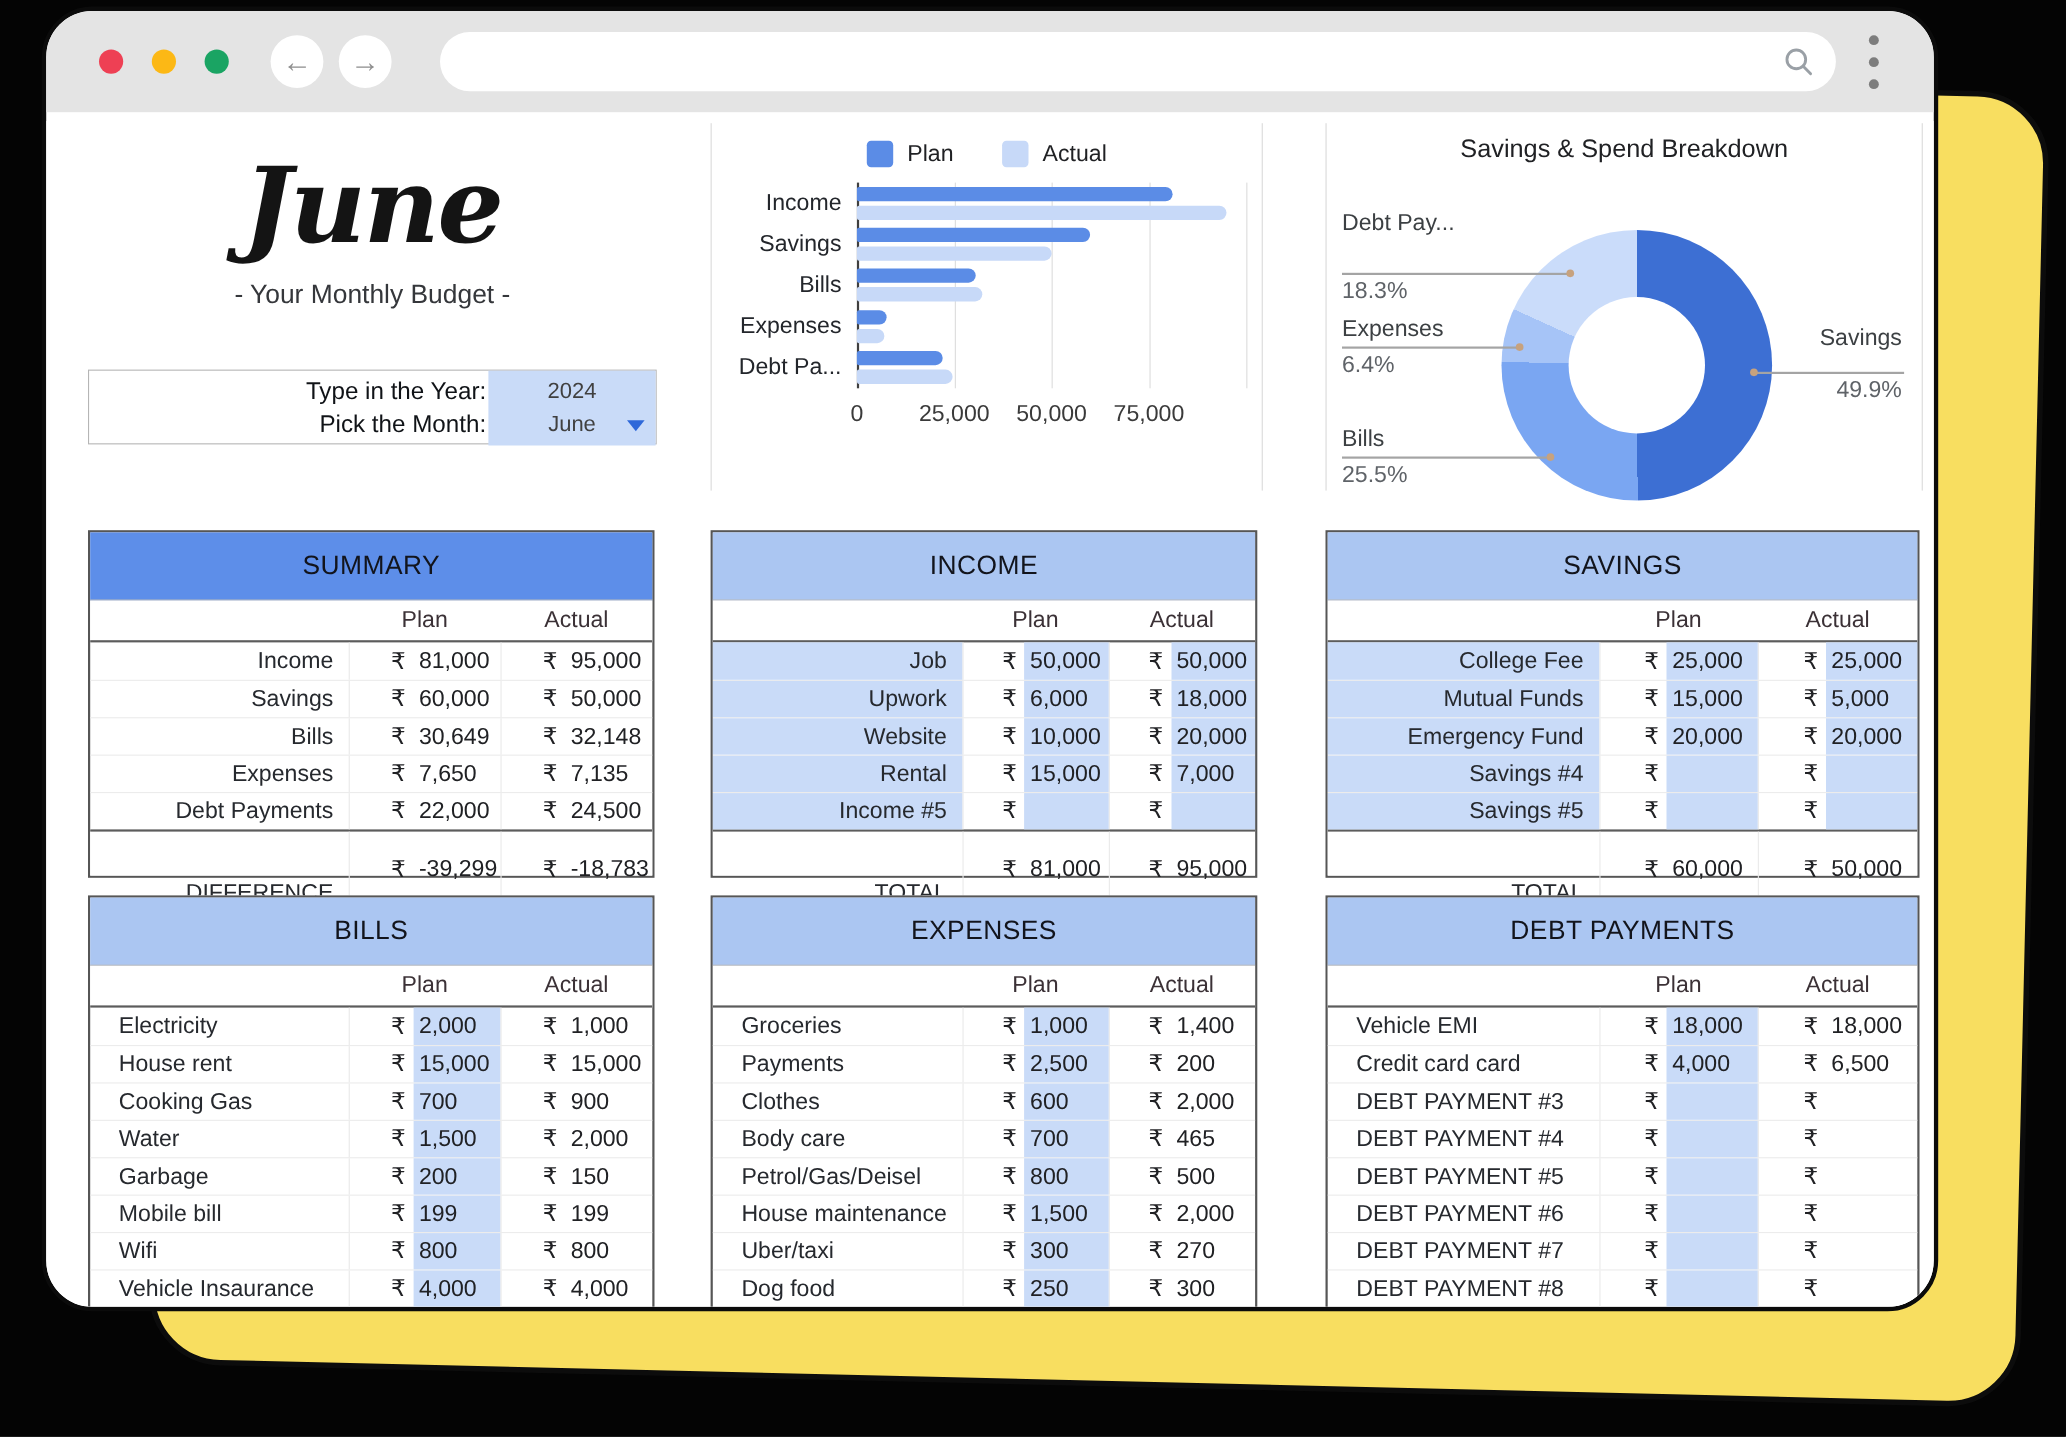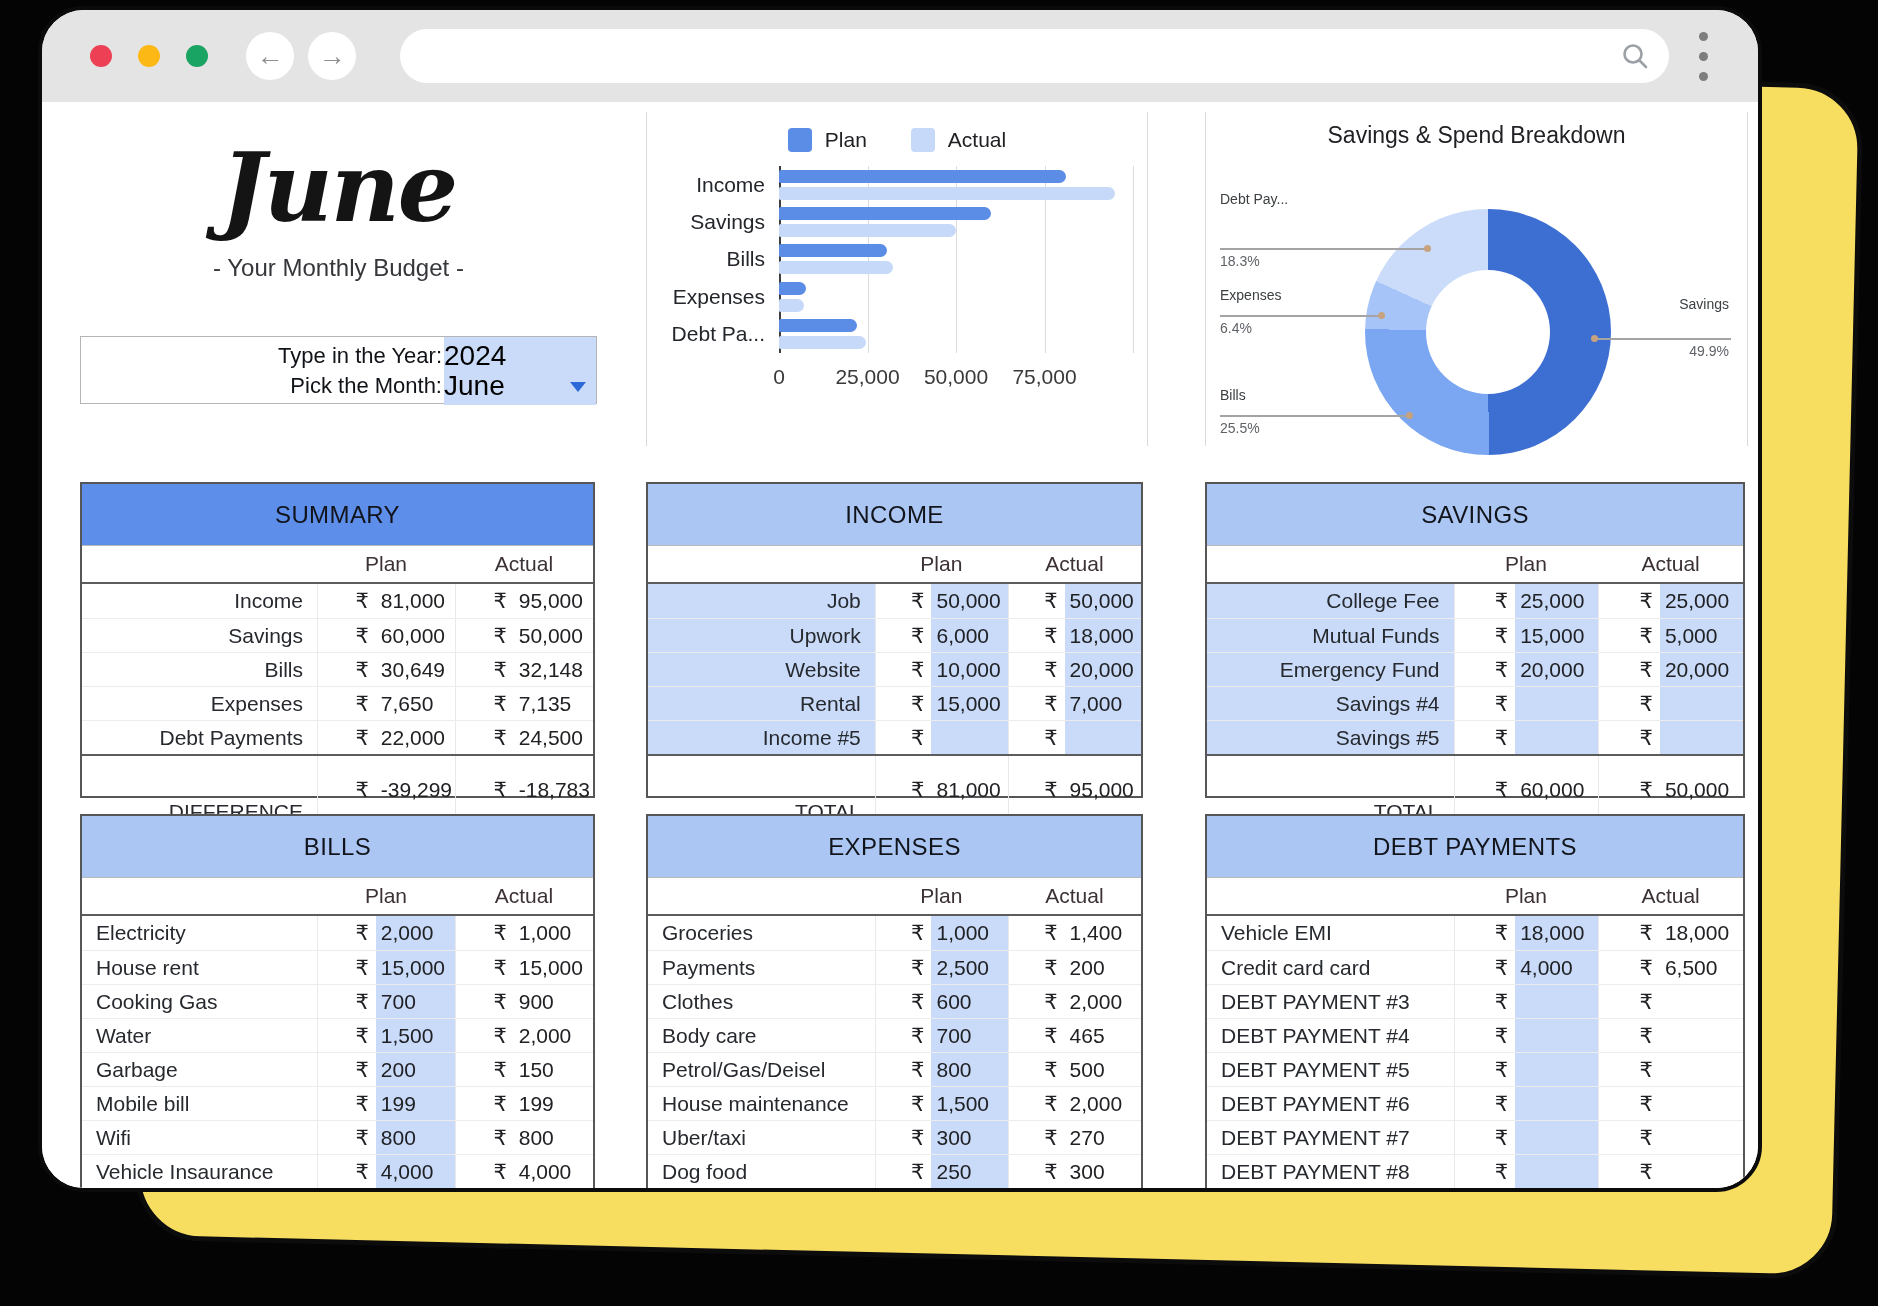--- a/index.html
+++ b/index.html
@@ -38,21 +38,21 @@
   .col3 .chart-cell{border-left:1px solid #dadada;border-right:1px solid #dadada;}
 
   
   .june{margin-top:28px;text-align:center;font-family:"DejaVu Serif",serif;font-style:italic;font-weight:700;
     font-size:95px;color:#141414;letter-spacing:-2px;line-height:1.05;}
   .subtitle{margin-top:16px;text-align:center;font-size:24px;color:#35373b;}
   .controls{margin-top:54px;border:1px solid #b5b5b5;display:grid;grid-template-columns:1fr 152px;height:68px;background:#fff;}
   .ctl-labels{display:flex;flex-direction:column;justify-content:space-around;padding:4px 0;}
   .ctl-labels div{text-align:right;padding-right:2px;font-size:22px;color:#101317;line-height:30px;}
   .ctl-vals{background:var(--c-fill,#c9dbf8);display:flex;flex-direction:column;justify-content:space-around;padding:4px 0;}
-  .ctl-vals .v{text-align:left;font-size:28px;color:#000000;line-height:30px;position:relative;}
+  .ctl-vals .v{text-align:center;font-size:20px;color:#404040;line-height:30px;position:relative;}
   .ddown{position:absolute;right:10px;top:11px;width:0;height:0;border-left:8px solid transparent;
     border-right:8px solid transparent;border-top:10px solid #2e68d9;}
 
   
   .chart-title{text-align:center;font-size:23px;color:#202124;margin-top:10px;}
   .legend{display:flex;justify-content:center;align-items:center;gap:44px;margin-top:16px;}
   .litem{display:flex;align-items:center;gap:13px;font-size:21px;color:#202124;}
   .sw{width:24px;height:24px;border-radius:4px;}
   .bar-plot{position:relative;margin-left:132px;margin-right:14px;margin-top:14px;height:187px;}
   .gline{position:absolute;top:0;bottom:0;width:1px;background:#dcdcdc;}
@@ -61,21 +61,21 @@
   .bar-label{position:absolute;left:-132px;width:118px;text-align:right;font-size:21px;color:#23262b;}
   .bar-track{width:100%;display:flex;flex-direction:column;gap:4px;}
   .bar{height:13px;border-radius:2px 7px 7px 2px;}
   .bar-xaxis{position:relative;margin-left:132px;margin-right:14px;height:34px;margin-top:6px;}
   .bar-xaxis span{position:absolute;top:6px;transform:translateX(-50%);font-size:21px;color:#3a3a3a;}
 
   
   .donut-wrap{position:relative;height:300px;}
   .donut{position:absolute;left:159px;top:60px;width:246px;height:246px;border-radius:50%;}
   .donut::after{content:"";position:absolute;left:61px;top:61px;width:124px;height:124px;border-radius:50%;background:#fff;}
-  .dl{position:absolute;font-size:14px;color:#3c4043;}
+  .dl{position:absolute;font-size:21px;color:#3c4043;}
   .dl .pct{color:#5f6368;}
   .ll{position:absolute;height:2px;background:#a4a4a4;}
   .ld{position:absolute;width:7px;height:7px;border-radius:50%;background:#c7a27e;}
   .dl.right{text-align:right;}
 
   
   .tbl{position:absolute;background:#fff;border:2px solid #565656;}
   .t-head{height:62px;display:flex;align-items:center;justify-content:center;font-size:24px;
     letter-spacing:.4px;color:#12141c;font-weight:500;border-bottom:1px solid #b9b9b9;}
   .t-sum .t-head{background:var(--c-sum,#5d8ee9);}
@@ -84,21 +84,21 @@
   .t-cols{height:38px;align-items:center;border-bottom:2px solid #5c5c5c;font-size:21px;color:#3b3136;background:#fff;}
   .t-cols .c-plan{grid-column:2/4;text-align:center;}
   .t-cols .c-actual{grid-column:4/6;text-align:center;}
   .t-row{height:34px;align-items:center;font-size:21px;}
   .t-body .t-row + .t-row{border-top:1px solid #ececec;}
   .cell{height:100%;display:flex;align-items:center;}
   .cell.lab{color:#26292e;}
   .cell.sym{justify-content:flex-end;padding-right:7px;border-left:1px solid #e9e9e9;color:#202124;}
   .cell.val{justify-content:flex-start;padding-left:5px;color:#202124;}
   .t-sum .cell.lab,.t-fill .cell.lab{justify-content:flex-end;padding-right:14px;}
-  .t-band .cell.lab{justify-content:flex-start;padding-left:14px;}
+  .t-band .cell.lab{justify-content:flex-start;padding-left:26px;}
   .t-fill .t-body .cell.lab,.t-fill .t-body .cell.val{background:var(--c-fill,#c9dbf8);}
   .t-band .t-body .cell.val.plan{background:var(--c-fill,#c9dbf8);}
   .t-foot{height:42px;border-top:2px solid #5c5c5c;background:#fff;}
   .t-foot .cell.lab{justify-content:flex-end;padding-right:14px;margin-top:44px;}
 
   .row1{top:372px;}
   .row2{top:704px;}
   .tbl.w1{width:515px;}
   .tbl.w2{width:497px;}
   .tbl.w3{width:540px;}

